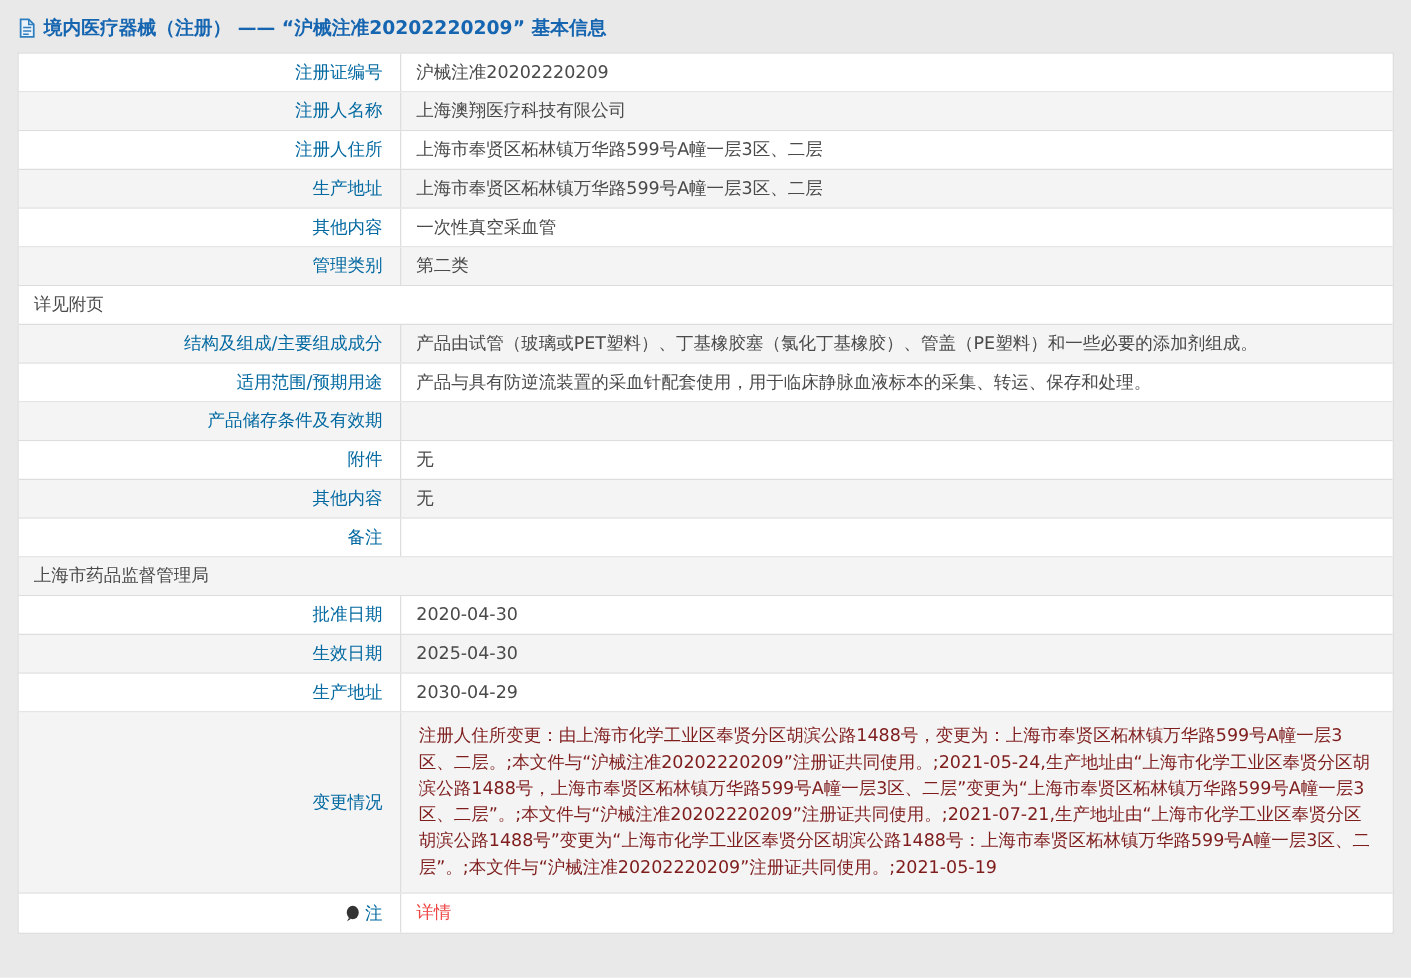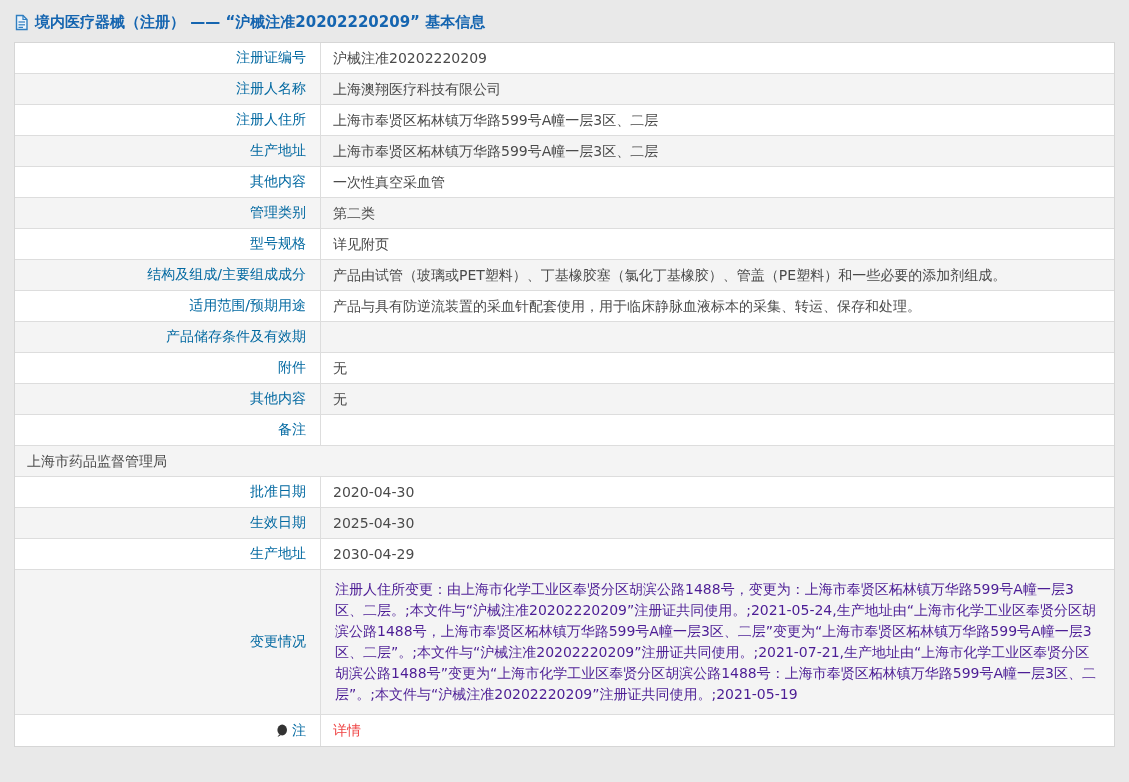--- a/index.html
+++ b/index.html
@@ -54,21 +54,21 @@
     align-items: center;
     padding: 4px 12px;
     color: #4a4a4a;
     font-size: 14px;
     line-height: 1.45;
   }
   .row.tall .value-cell {
     display: block;
     padding: 9px 14px;
     line-height: 21px;
-    color: #4c1d95;
+    color: #7f1d1d;
   }
   .row.tall .label-cell { align-items: center; }
   a.detail-link {
     color: #ef4444;
     text-decoration: none;
     font-size: 14px;
     cursor: pointer;
   }
   .hint-icon { display: inline-flex; flex: 0 0 auto; }
 </style>
@@ -114,21 +114,20 @@
     <div class="label-cell">其他内容</div>
     <div class="value-cell">一次性真空采血管</div>
   </div>
 
   <div class="row">
     <div class="label-cell">管理类别</div>
     <div class="value-cell">第二类</div>
   </div>
 
   <div class="row">
-    <div class="label-cell">型号规格</div>
     <div class="value-cell">详见附页</div>
   </div>
 
   <div class="row">
     <div class="label-cell">结构及组成/主要组成成分</div>
     <div class="value-cell">产品由试管（玻璃或PET塑料）、丁基橡胶塞（氯化丁基橡胶）、管盖（PE塑料）和一些必要的添加剂组成。</div>
   </div>
 
   <div class="row">
     <div class="label-cell">适用范围/预期用途</div>

